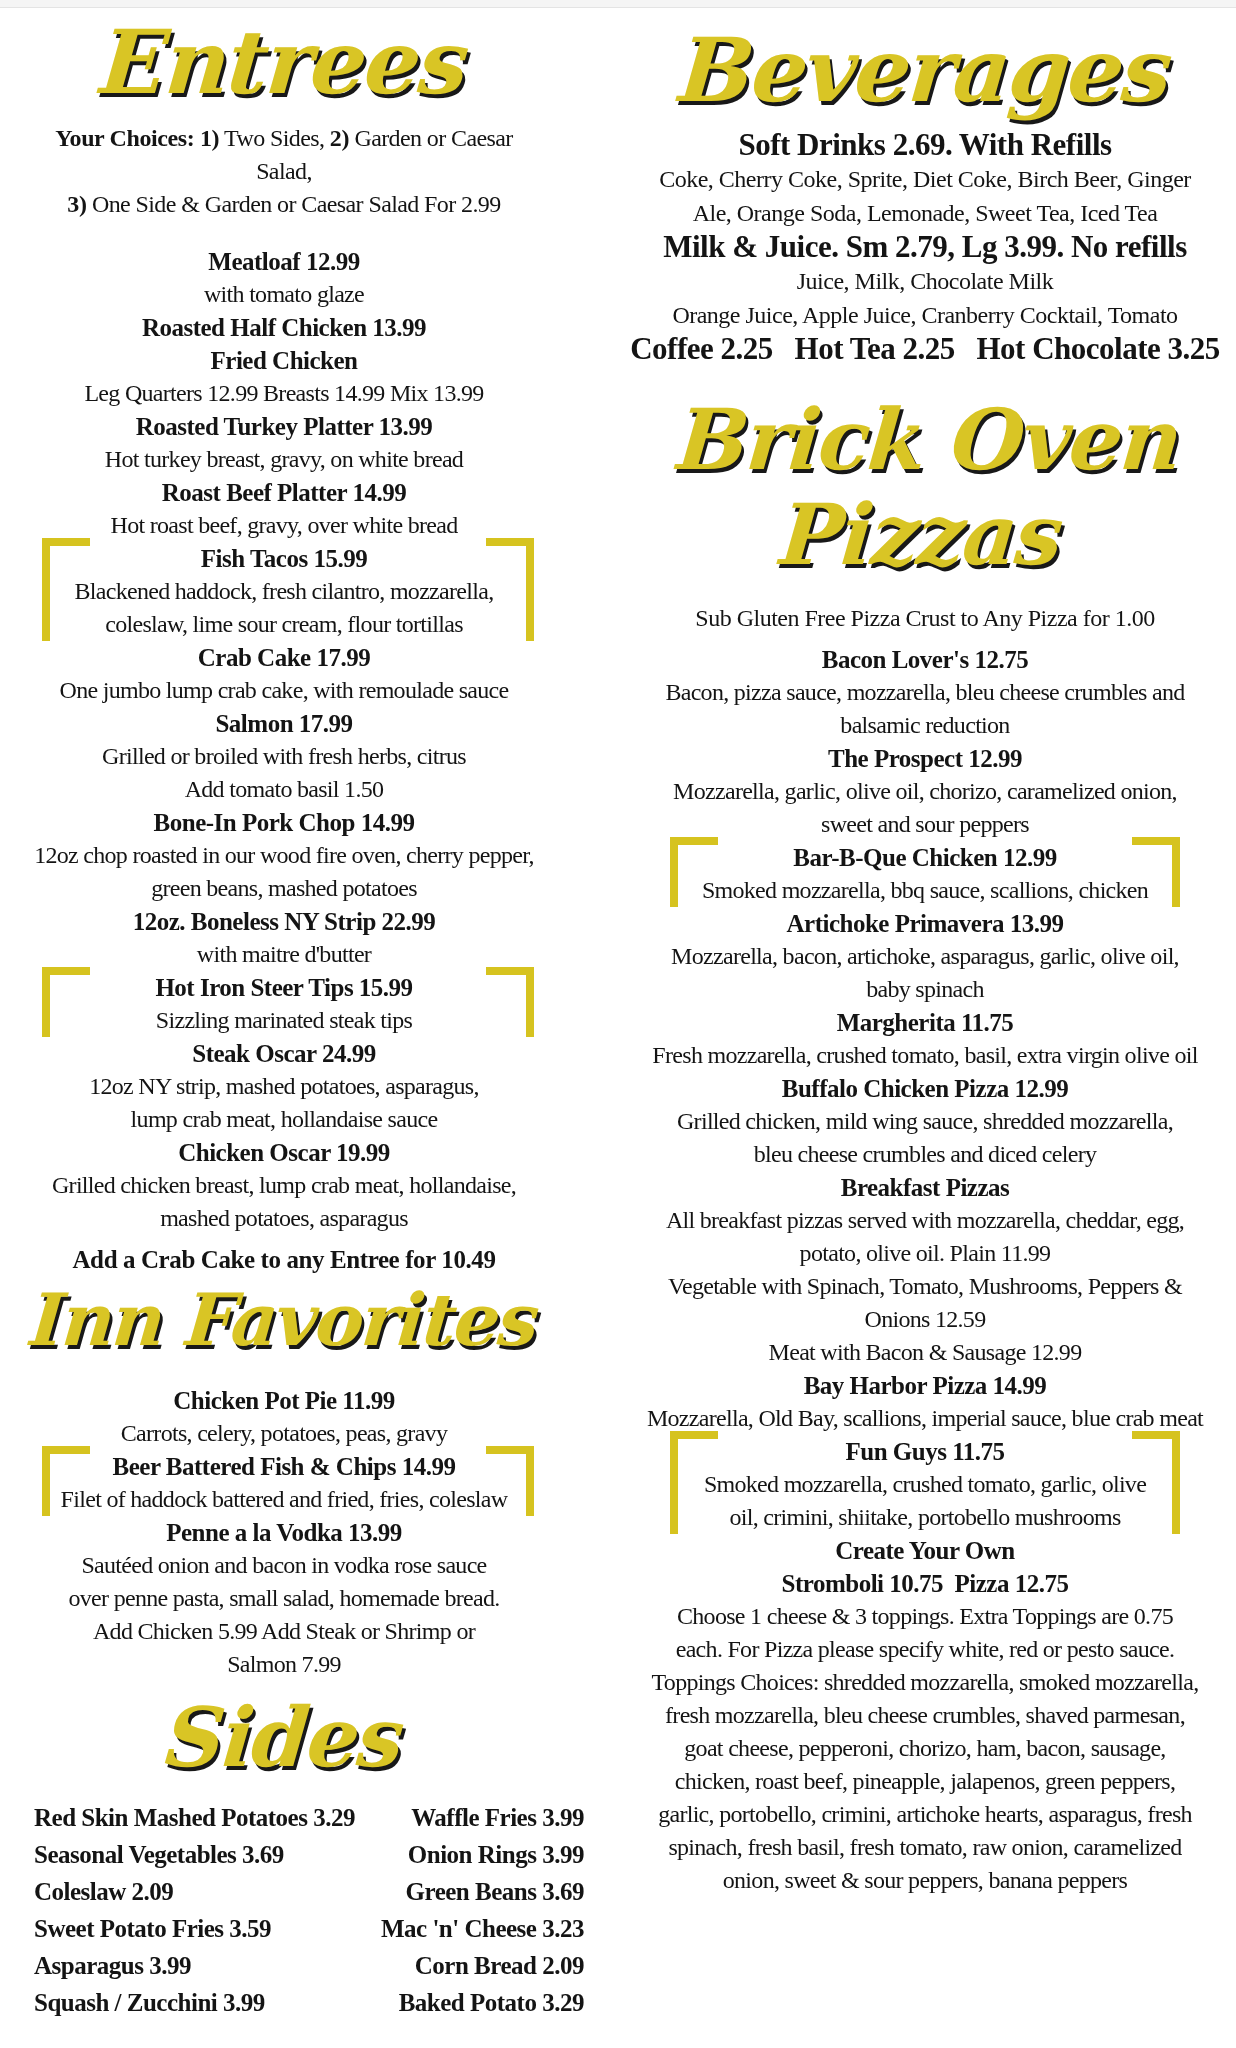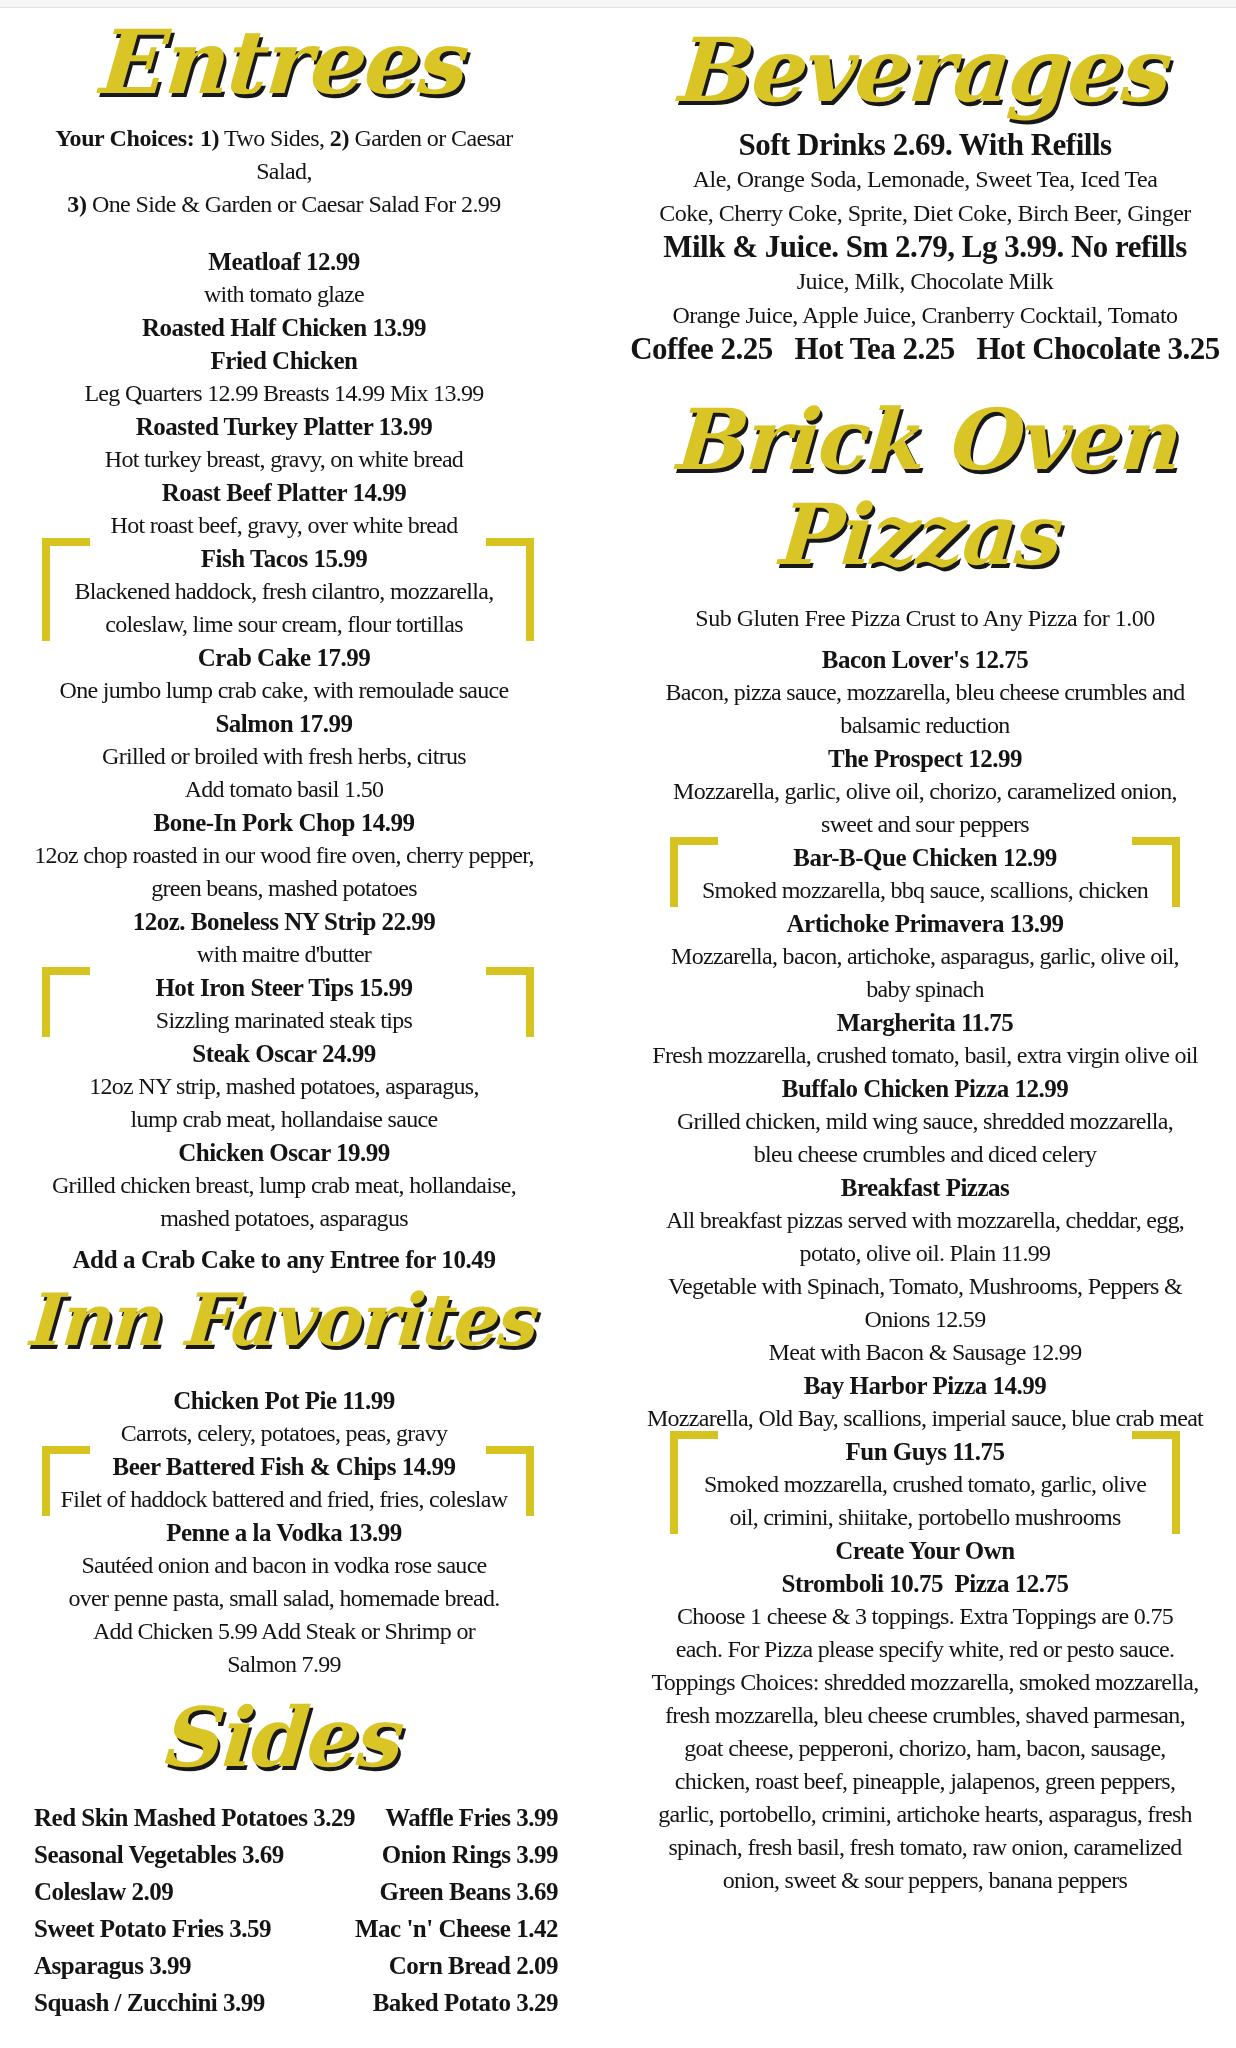--- a/index.html
+++ b/index.html
@@ -62,21 +62,21 @@
   .col-right .corner.cr{right:52px;}
 
   .bev-lines{margin-top:12px;}
   .bev-line{font-size:24px;line-height:34px;letter-spacing:-0.5px;white-space:pre-wrap;}
   .bev-line.bold{font-weight:bold;font-size:31px;}
 
   .pizza-sub{margin:20px 0 0 0;font-size:24px;line-height:33px;letter-spacing:-0.5px;}
 
   .sides-grid{
     margin:20px 0 0 6px;width:430px;
-    display:flex;justify-content:space-between;
+    display:flex;justify-content:space-between;gap:26px;
   }
   .sides-col{display:flex;flex-direction:column;}
   .sides-col-left{text-align:left;}
   .sides-col-right{text-align:right;}
   .side-item{font-weight:bold;font-size:25px;line-height:37px;letter-spacing:-0.5px;white-space:nowrap;}
 </style>
 </head>
 <body>
 
 <div class="page">
@@ -177,33 +177,33 @@
           <div class="side-item">Seasonal Vegetables 3.69</div>
           <div class="side-item">Coleslaw 2.09</div>
           <div class="side-item">Sweet Potato Fries 3.59</div>
           <div class="side-item">Asparagus 3.99</div>
           <div class="side-item">Squash / Zucchini 3.99</div>
         </div>
       <div class="sides-col sides-col-right">
           <div class="side-item">Waffle Fries 3.99</div>
           <div class="side-item">Onion Rings 3.99</div>
           <div class="side-item">Green Beans 3.69</div>
-          <div class="side-item">Mac 'n' Cheese 1.42</div>
+          <div class="side-item">Mac 'n' Cheese 3.23</div>
           <div class="side-item">Corn Bread 2.09</div>
           <div class="side-item">Baked Potato 3.29</div>
         </div>
     </div>
   </div>
 
   <div class="col col-right">
     <h1 class="script h-bev">Beverages</h1>
     <div class="bev-lines">
         <div class="bev-line bold">Soft Drinks 2.69. With Refills</div>
+        <div class="bev-line">Coke, Cherry Coke, Sprite, Diet Coke, Birch Beer, Ginger</div>
         <div class="bev-line">Ale, Orange Soda, Lemonade, Sweet Tea, Iced Tea</div>
-        <div class="bev-line">Coke, Cherry Coke, Sprite, Diet Coke, Birch Beer, Ginger</div>
         <div class="bev-line bold">Milk &amp; Juice. Sm 2.79, Lg 3.99. No refills</div>
         <div class="bev-line">Juice, Milk, Chocolate Milk</div>
         <div class="bev-line">Orange Juice, Apple Juice, Cranberry Cocktail, Tomato</div>
         <div class="bev-line bold">Coffee 2.25   Hot Tea 2.25   Hot Chocolate 3.25</div>
       </div>
 
     <h1 class="script h-pizza"><span>Brick Oven</span><br><span>Pizzas</span></h1>
     <p class="pizza-sub">Sub Gluten Free Pizza Crust to Any Pizza for 1.00</p>
     <div class="items">
         <div class="menu-item">

